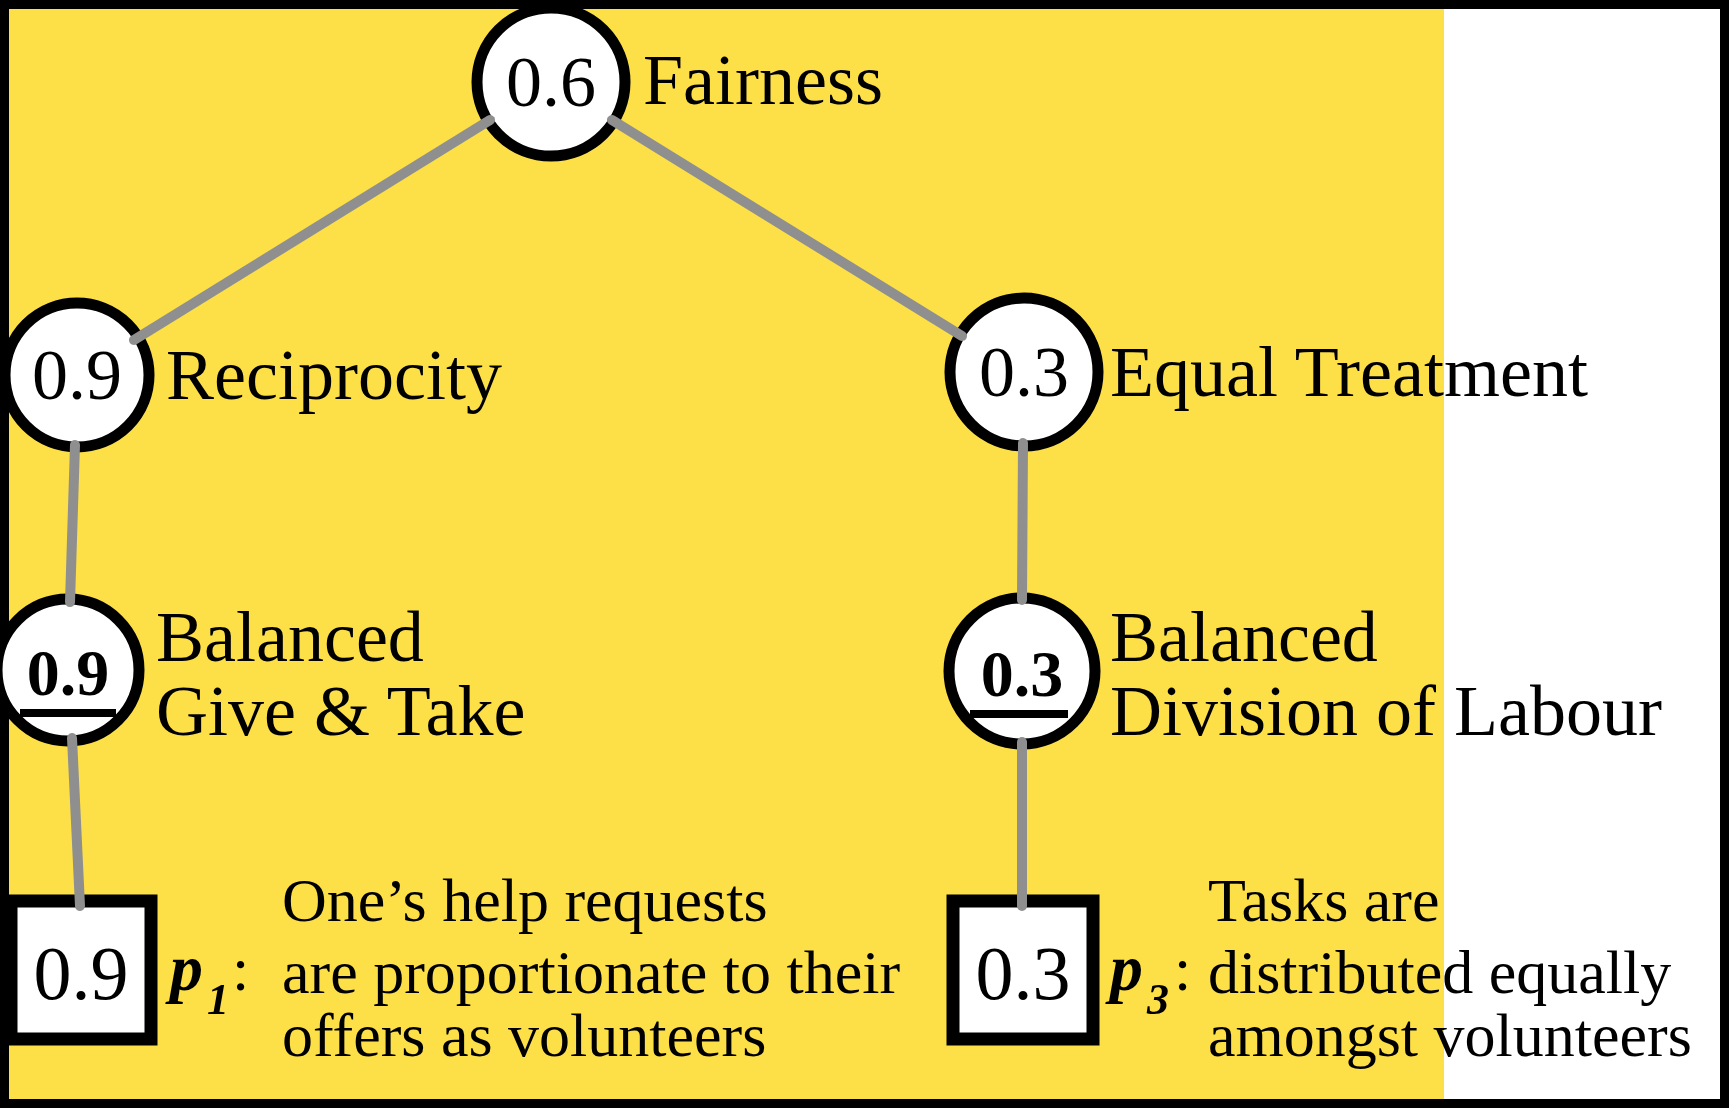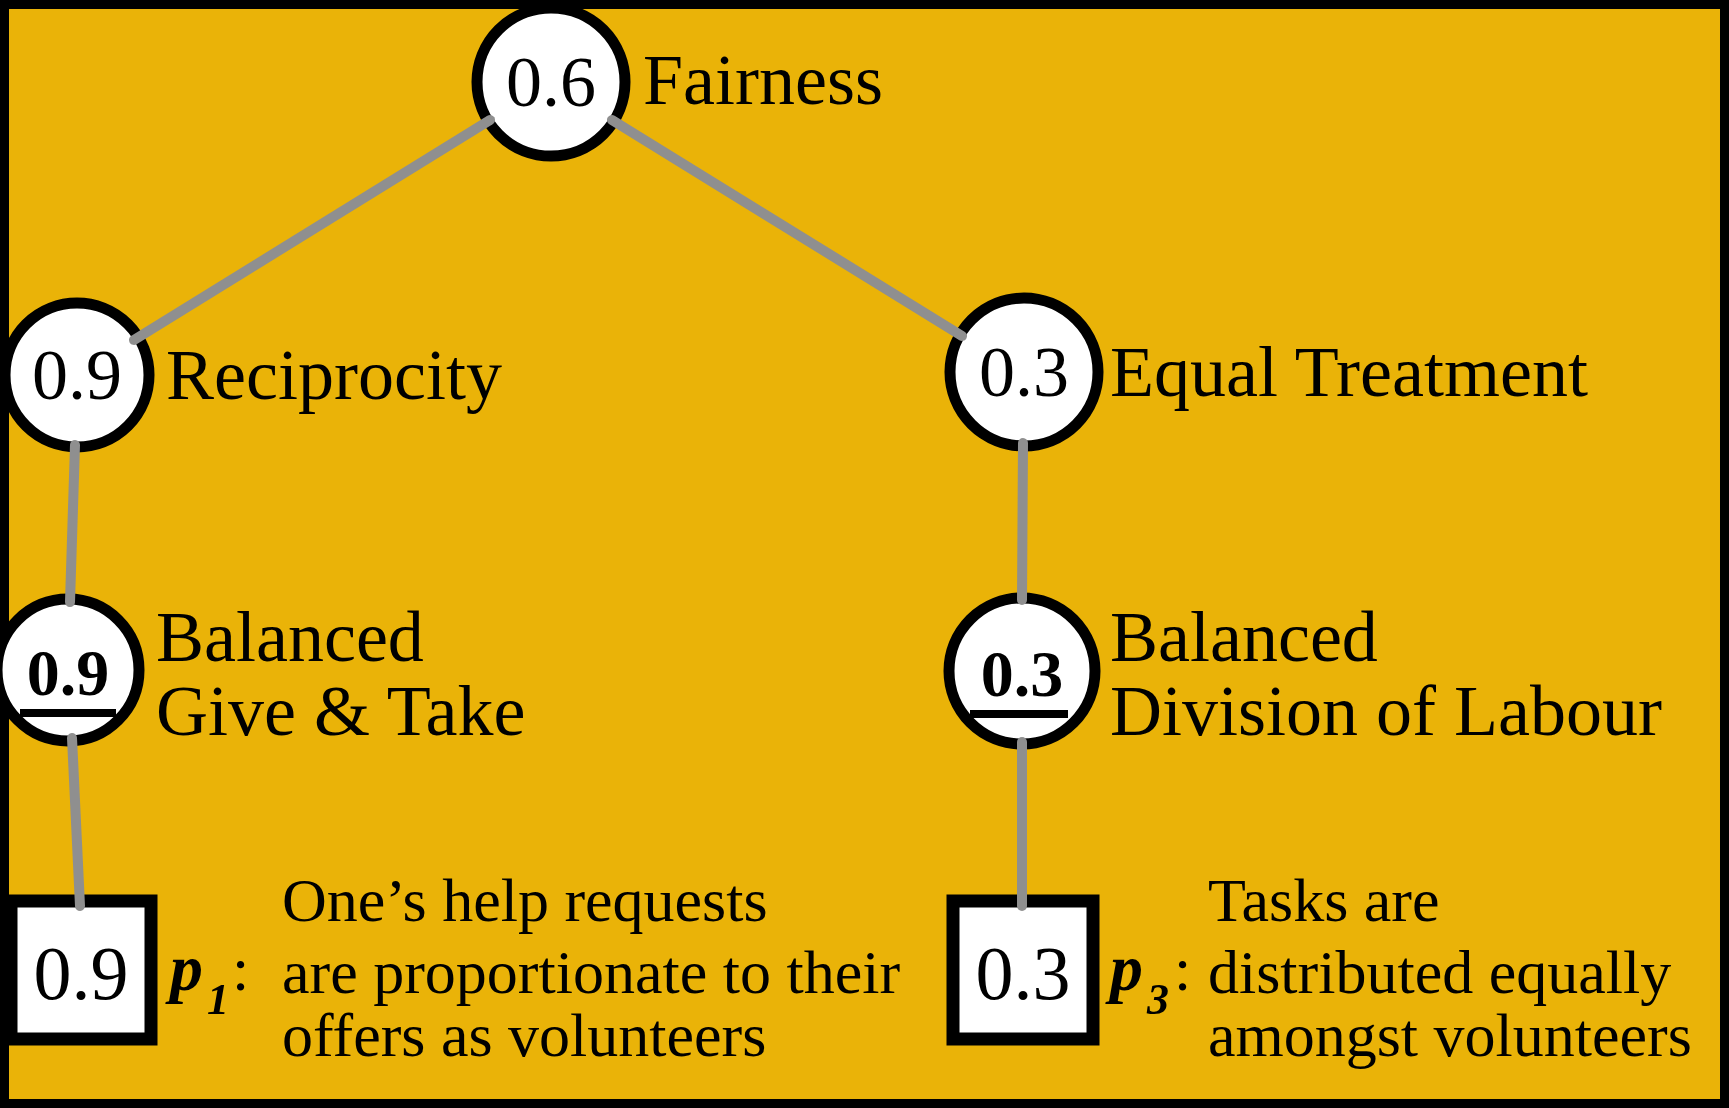--- a/index.html
+++ b/index.html
@@ -2,23 +2,23 @@
 <html><head>
 <meta charset="utf-8">
 <style>
   html, body {
     margin: 0;
     padding: 0;
     background: #ffffff;
   }
   .canvas {
     position: relative;
-    width: 1729px;
+    width: 1444px;
     height: 1108px;
-    background: #eab308;
+    background: #fde047;
   }
   svg text {
     font-family: "Liberation Serif", "DejaVu Serif", serif;
     fill: #000000;
   }
   .node-value   { font-size: 72px; }
   .node-label   { font-size: 72px; }
   .node-value-bold { font-size: 66px; font-weight: bold; }
   .leaf-value   { font-size: 76px; }
   .p-symbol     { font-size: 66px; font-weight: bold; font-style: italic; }

